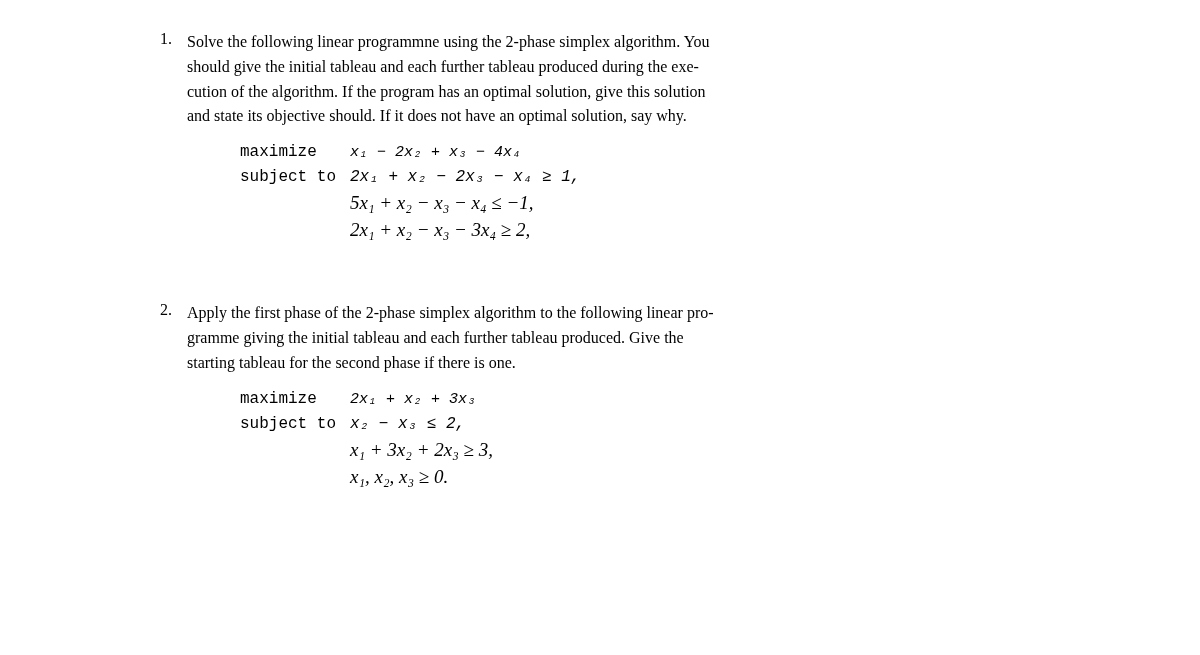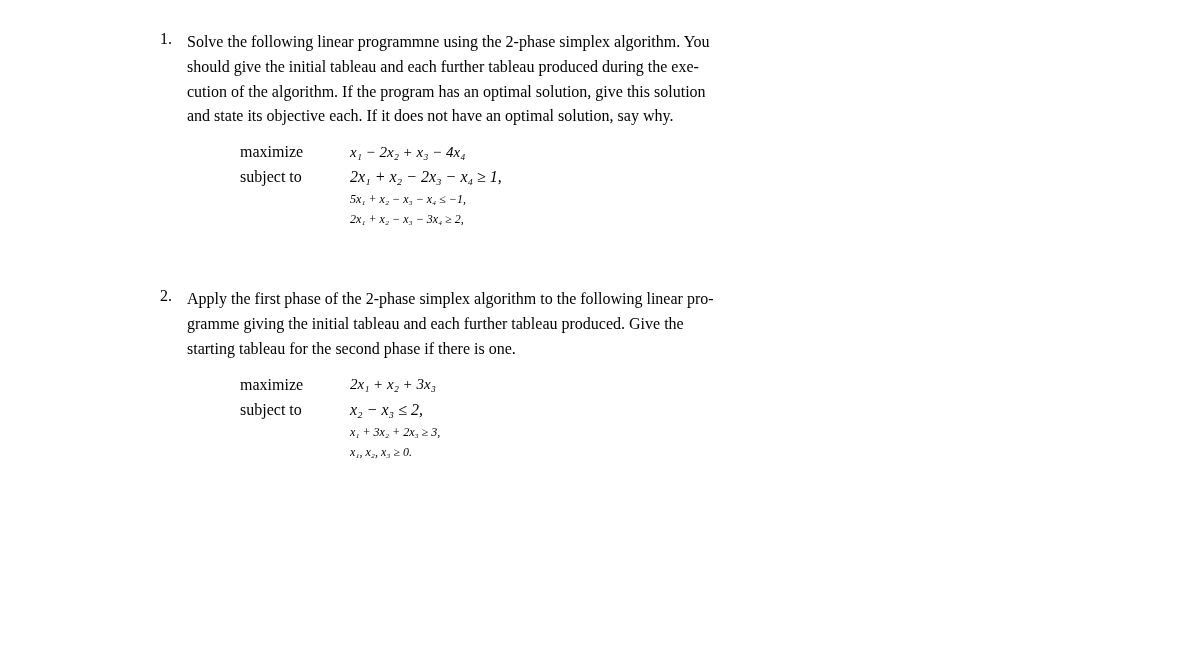--- a/index.html
+++ b/index.html
@@ -89,23 +89,24 @@
       margin-left: 9px;
     }
 
     .math-block {
       margin-top: 14px;
       margin-left: 80px;
     }
 
     .math-row {
       display: flex;
-      align-items: center;
+      align-items: flex-end;
       margin-bottom: 6px;
       font-size: 16px;
+      font-family: Liberation Mono, monospace;
     }
 
     .math-label {
       width: 110px;
       flex-shrink: 0;
       font-size: 16px;
     }
 
     .math-content {
       font-size: 15px;
@@ -116,21 +117,21 @@
     }
 
     .constraint-label {
       width: 110px;
       flex-shrink: 0;
     }
 
     .constraint-indent {
       margin-left: 110px;
       margin-bottom: 5px;
-      font-size: 12px;
+      font-size: 19px;
     }
 
     
     .math {
       font-style: italic;
     }
 
     .math-roman {
       font-style: normal;
     }
@@ -156,21 +157,21 @@
 <div class="page-container">
   <div class="content">
 
     <div class="problem">
       <div class="problem-header">
         <span class="problem-number">1.</span>
         <div class="problem-text">
           <span>Solve the following linear programmne using the 2-phase simplex algorithm. You</span><br>
           <span>should give the initial tableau and each further tableau produced during the exe-</span><br>
           <span>cution of the algorithm. If the program has an optimal solution, give this solution</span><br>
-          <span>and state its objective each. If it does not have an optimal solution, say why.</span>
+          <span>and state its objective should. If it does not have an optimal solution, say why.</span>
         </div>
       </div>
 
       <div class="math-block">
 
         <div class="math-row">
           <span class="math-label math-roman">maximize</span>
           <span class="math-content math">x₁ − 2x₂ + x₃ − 4x₄</span>
         </div>
 

